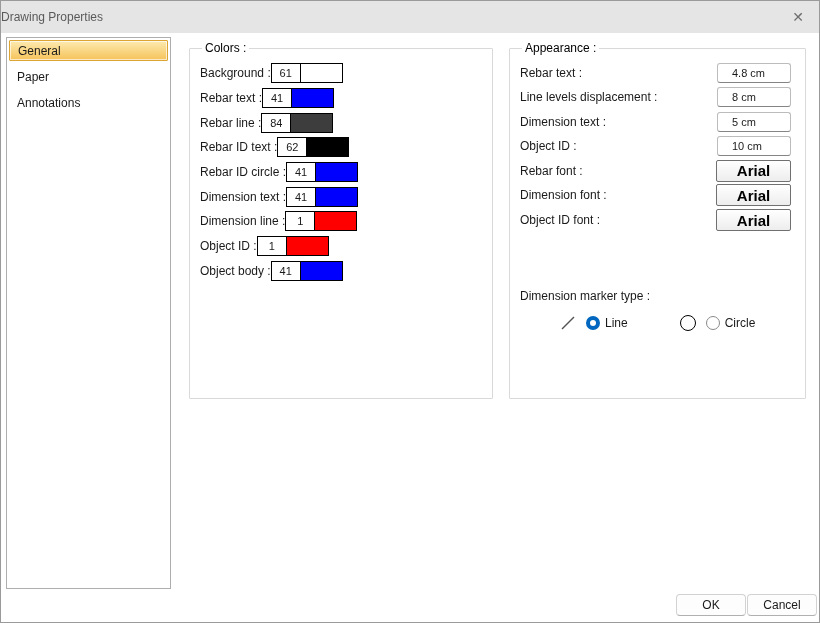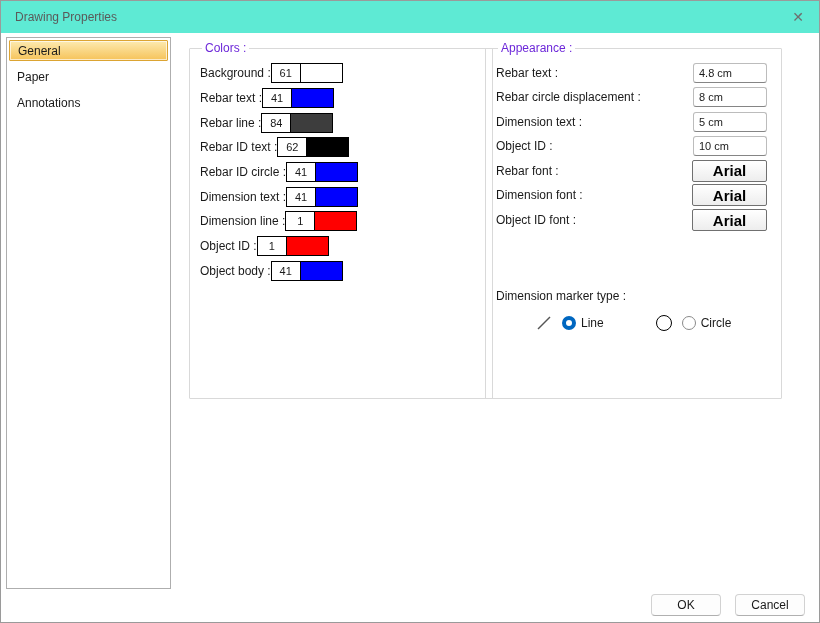--- a/index.html
+++ b/index.html
@@ -10,23 +10,22 @@
     color: #1a1a1a;
     background: #ffffff;
     border: 1px solid #9a9a9a;
     position: relative;
     overflow: hidden;
   }
 
   
   .titlebar {
     position: absolute; left: 0; top: 0; right: 0; height: 32px;
-    background: #5eead4;
+    background: #e5e5e5;
     display: flex; align-items: center;
-    padding-left: 14px;
     text-align: right;
   }
   .title-text { color: #5a5a5a; font-size: 12px; }
   .close-btn {
     position: absolute; right: 10px; top: 6px;
     width: 22px; height: 20px;
     display: flex; align-items: center; justify-content: center;
     color: #6e6e6e; font-size: 14px; cursor: default;
   }
 
@@ -52,25 +51,25 @@
   }
 
   
   fieldset {
     position: absolute;
     border: 1px solid #d9d9d9;
     border-radius: 1px;
     padding: 6px 14px 0 10px;
   }
   legend {
-    font-size: 12px; color: #6d28d9;
+    font-size: 12px; color: #000000;
     padding: 0 3px; margin-left: 2px;
   }
   .colors-group { left: 188px; top: 40px; width: 304px; height: 358px; }
-  .appearance-group { left: 484px; top: 40px; width: 297px; height: 358px; }
+  .appearance-group { left: 508px; top: 40px; width: 297px; height: 358px; }
 
   
   .crow {
     height: 24.7px;
     display: flex; align-items: center; justify-content: flex-start;
   }
   .lbl { font-size: 12px; color: #1a1a1a; }
   .color-control {
     width: 72px; height: 20px;
     border: 1px solid #000;
@@ -90,21 +89,21 @@
   .arow {
     height: 24.3px;
     display: flex; align-items: center; justify-content: space-between;
   }
   .txt {
     width: 74px; height: 20px;
     border: 1px solid #bcbcbc; border-bottom-color: #858585;
     border-radius: 3px;
     font-family: "Liberation Sans", sans-serif;
     font-size: 11px;
-    padding-left: 5px;
+    padding-left: 14px;
     outline: none;
     color: #1a1a1a;
     background: #ffffff;
   }
   .frow {
     height: 24.8px;
     display: flex; align-items: center; justify-content: space-between; gap: 32px;
   }
   .font-btn {
     width: 75px; height: 22px;
@@ -140,22 +139,22 @@
     display: inline-block;
   }
   .radio.checked {
     border: 4px solid #0067c0;
     width: 14px; height: 14px;
   }
   .radio-label { font-size: 12px; }
 
   
   .footer {
-    position: absolute; right: 14px; bottom: 6px;
-    display: flex; gap: 14px; align-items: flex-end;
+    position: absolute; right: 2px; bottom: 6px;
+    display: flex; gap: 1px; align-items: flex-end;
   }
   .btn {
     width: 70px; height: 22px;
     background: #fdfdfd;
     border: 1px solid #d2d2d2; border-bottom-color: #b0b0b0;
     border-radius: 4px;
     font-family: "Liberation Sans", sans-serif;
     font-size: 12px; color: #1a1a1a;
     display: flex; align-items: center; justify-content: center;
     cursor: default;
@@ -250,21 +249,21 @@
 </fieldset>
 
 <fieldset class="appearance-group">
   <legend>Appearance :</legend>
 
   <div class="arow">
     <span class="lbl">Rebar text :</span>
     <input class="txt" value="4.8 cm" style="">
   </div>
   <div class="arow">
-    <span class="lbl">Rebar circle displacement :</span>
+    <span class="lbl">Line levels displacement :</span>
     <input class="txt" value="8 cm" style="">
   </div>
   <div class="arow">
     <span class="lbl">Dimension text :</span>
     <input class="txt" value="5 cm" style="">
   </div>
   <div class="arow">
     <span class="lbl">Object ID :</span>
     <input class="txt" value="10 cm" style="">
   </div>

